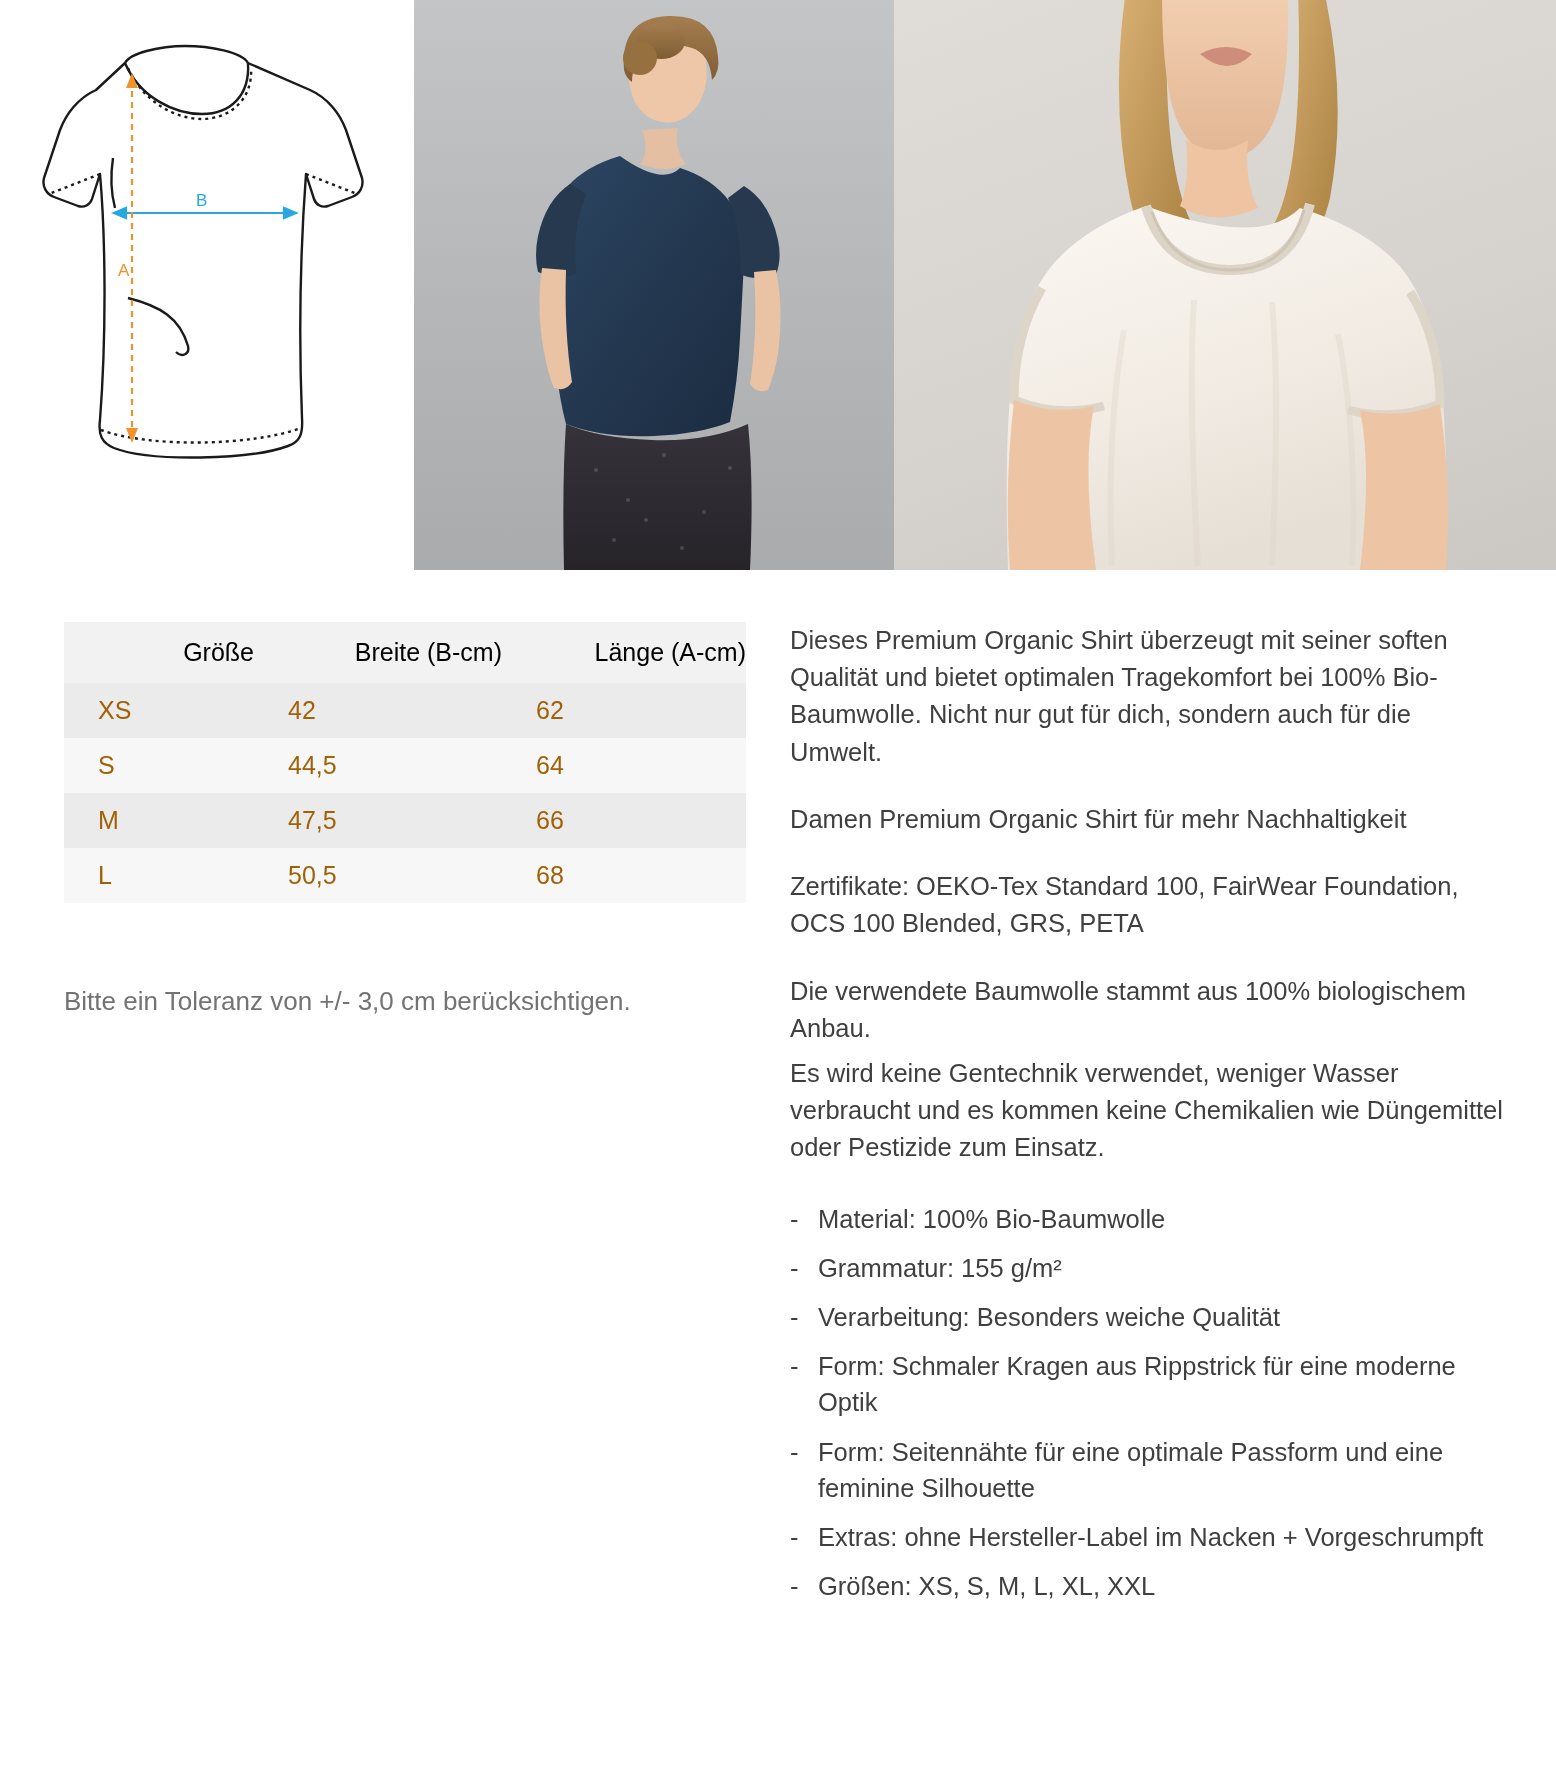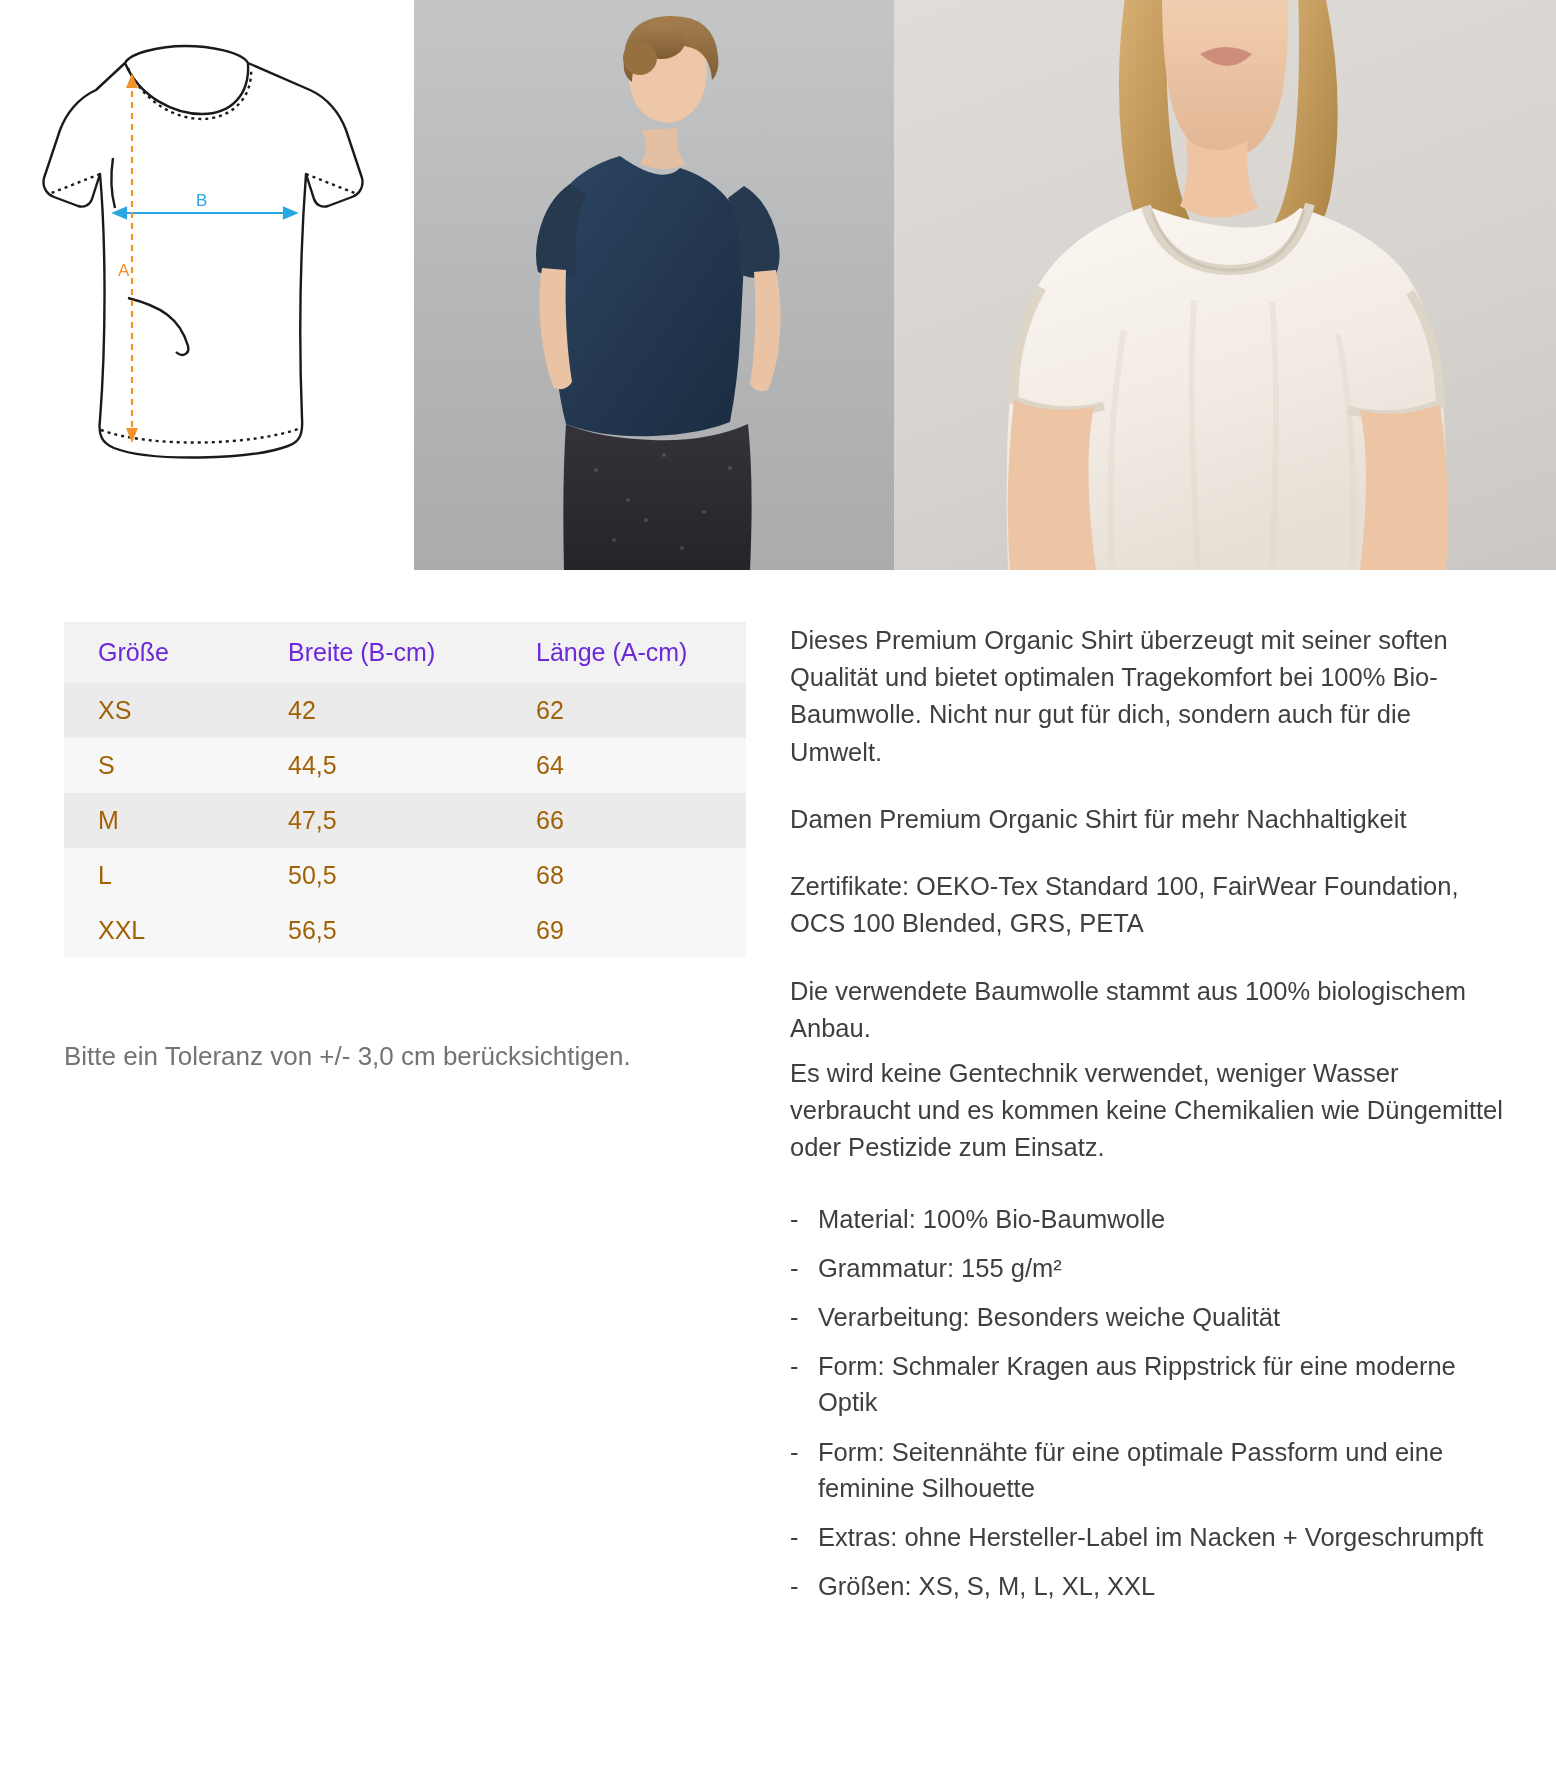--- a/index.html
+++ b/index.html
@@ -57,23 +57,23 @@
   .col-right { width: 766px; padding-right: 48px; }
 
   
   table.size-table {
     border-collapse: collapse;
     width: 682px;
     font-size: 25px;
     color: #8a8a8a;
   }
   table.size-table th {
-    text-align: left;
+    text-align: right;
     font-weight: normal;
-    color: #6d28d9;
+    color: #000000;
     padding: 16px 0 16px 34px;
     font-size: 25px;
     background: #f2f2f2;
   }
   table.size-table td {
     padding: 13px 0 13px 34px;
     font-size: 25px;
     color: #a16207;
   }
   table.size-table tr.odd  td { background: #ebebeb; }
@@ -298,25 +298,20 @@
           <tr class="odd">
             <td>M</td>
             <td>47,5</td>
             <td>66</td>
           </tr>
           <tr class="even">
             <td>L</td>
             <td>50,5</td>
             <td>68</td>
           </tr>
-          <tr class="even">
-            <td>XXL</td>
-            <td>56,5</td>
-            <td>69</td>
-          </tr>
         </tbody>
       </table>
 
       <div class="tolerance">Bitte ein Toleranz von +/- 3,0 cm berücksichtigen.</div>
     </div>
 
     <div class="col-right desc">
       <p>Dieses Premium Organic Shirt überzeugt mit seiner soften Qualität und bietet optimalen Tragekomfort bei 100% Bio-Baumwolle. Nicht nur gut für dich, sondern auch für die Umwelt.</p>
       <p>Damen Premium Organic Shirt für mehr Nachhaltigkeit</p>
       <p>Zertifikate: OEKO-Tex Standard 100, FairWear Foundation, OCS 100 Blended, GRS, PETA</p>

